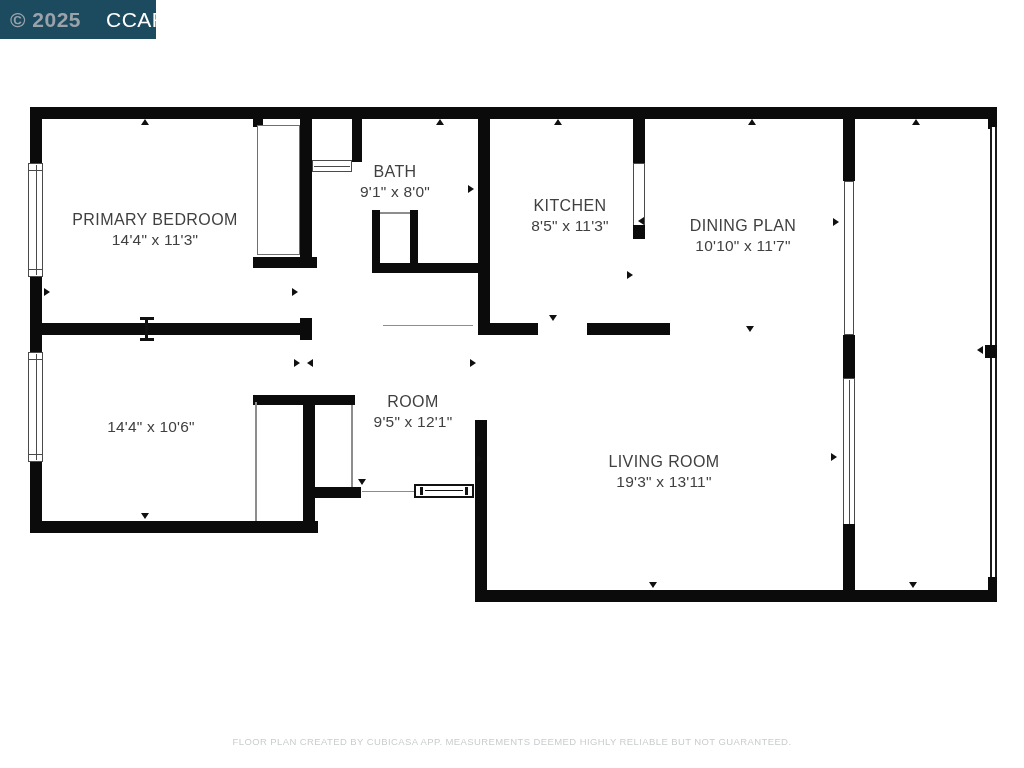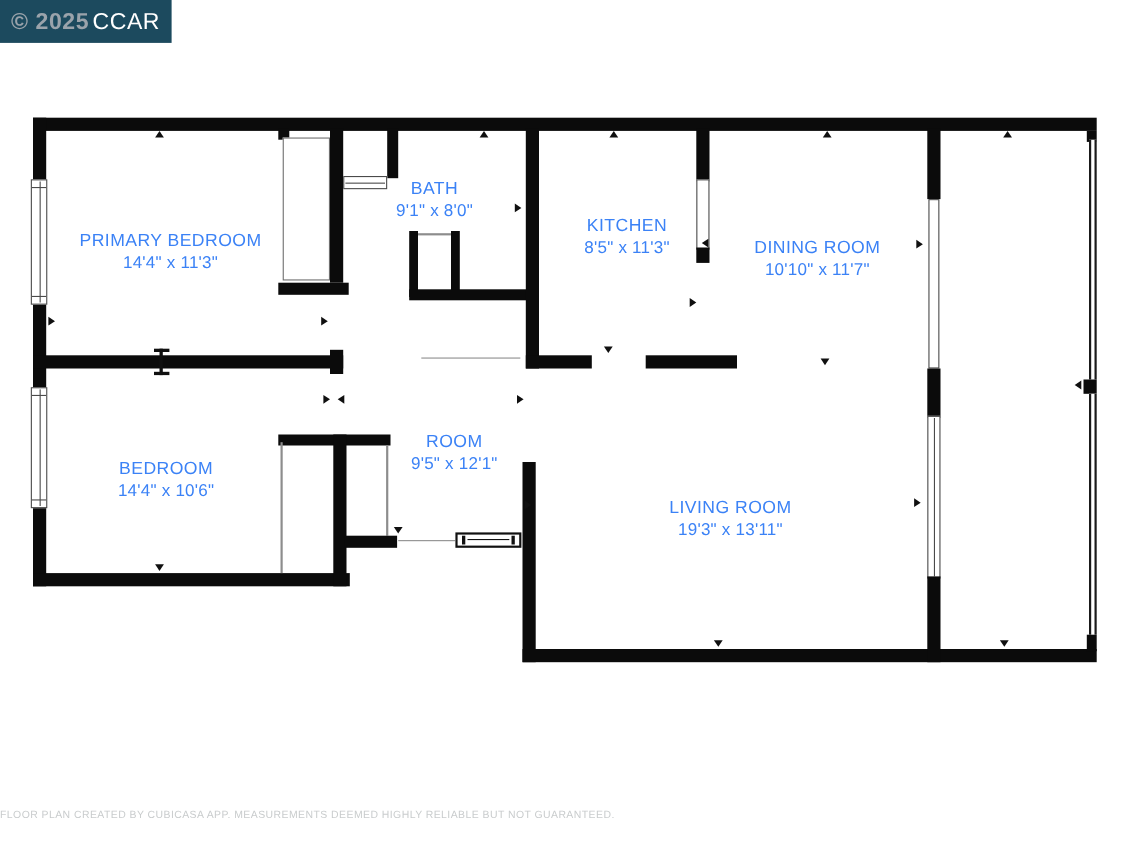--- a/index.html
+++ b/index.html
@@ -28,31 +28,31 @@
   .dmk .cap{position:absolute;left:0;width:14px;height:3px;background:#101010;}
   .dmk .capb{top:21px;}
   .dmk .stem{position:absolute;left:5px;top:0;width:3px;height:24px;background:#101010;}
   
   .tri{position:absolute;width:0;height:0;}
   .t-up{border-left:4px solid transparent;border-right:4px solid transparent;border-bottom:6px solid #101010;}
   .t-down{border-left:4px solid transparent;border-right:4px solid transparent;border-top:6px solid #101010;}
   .t-right{border-top:4px solid transparent;border-bottom:4px solid transparent;border-left:6px solid #101010;}
   .t-left{border-top:4px solid transparent;border-bottom:4px solid transparent;border-right:6px solid #101010;}
   
-  .room{position:absolute;text-align:center;color:#3b82f6;}
+  .room{position:absolute;text-align:center;color:#404040;}
   .room .nm{font-size:16px;line-height:20px;letter-spacing:0.4px;white-space:nowrap;}
   .room .dm{font-size:15.5px;line-height:20px;letter-spacing:0.2px;white-space:nowrap;}
   
   .wm{position:absolute;left:0;top:0;width:156px;height:39px;background:#1c4a5e;
       display:flex;align-items:center;padding-left:10px;box-sizing:border-box;
       font-weight:bold;font-size:21px;letter-spacing:0.5px;white-space:nowrap;}
-  .wm .cp{color:#9aa3ab;margin-right:3px;}
+  .wm .cp{color:#9aa3ab;margin-right:25px;}
   .wm .br{color:#ffffff;font-weight:400;}
   
-  .footer{position:absolute;left:0;right:0;top:736px;
+  .footer{position:absolute;left:0;right:0;top:736px;text-align:center;
           font-size:9.5px;letter-spacing:0.4px;color:#c9cccd;}
 </style>
 </head>
 <body>
 
 <div id="canvas">
 
   <div class="wm">
     <span class="cp">© 2025</span>
     <span class="br">CCAR</span>
@@ -161,25 +161,24 @@
   </div>
   <div class="room" style="left:325px;top:162px;width:140px">
     <div class="nm">BATH</div>
     <div class="dm">9'1" x 8'0"</div>
   </div>
   <div class="room" style="left:495px;top:196px;width:150px">
     <div class="nm">KITCHEN</div>
     <div class="dm">8'5" x 11'3"</div>
   </div>
   <div class="room" style="left:658px;top:216px;width:170px">
-    <div class="nm">DINING ROOM</div>
+    <div class="nm">DINING PLAN</div>
     <div class="dm">10'10" x 11'7"</div>
   </div>
   <div class="room" style="left:66px;top:417px;width:170px">
-    <div class="nm">BEDROOM</div>
     <div class="dm">14'4" x 10'6"</div>
   </div>
   <div class="room" style="left:338px;top:392px;width:150px">
     <div class="nm">ROOM</div>
     <div class="dm">9'5" x 12'1"</div>
   </div>
   <div class="room" style="left:579px;top:452px;width:170px">
     <div class="nm">LIVING ROOM</div>
     <div class="dm">19'3" x 13'11"</div>
   </div>

